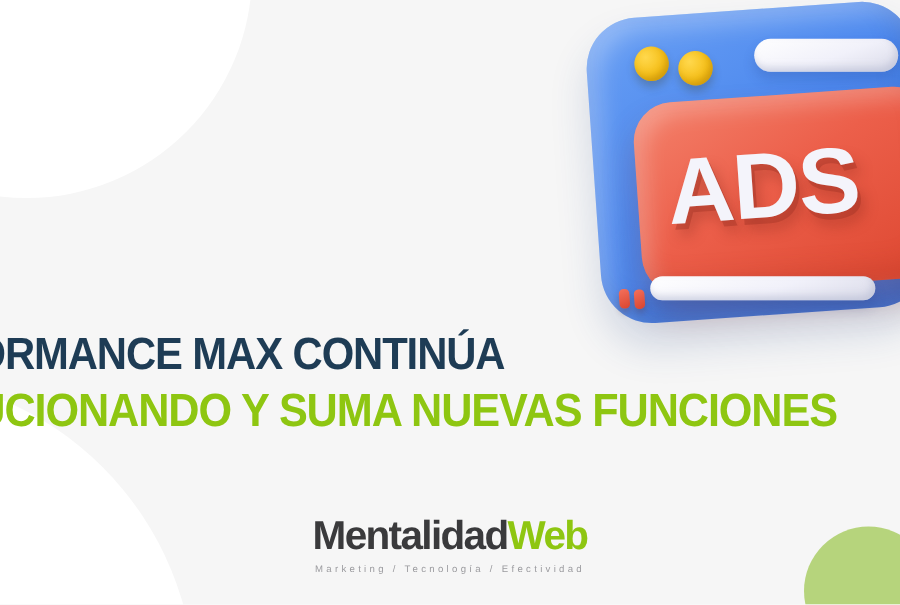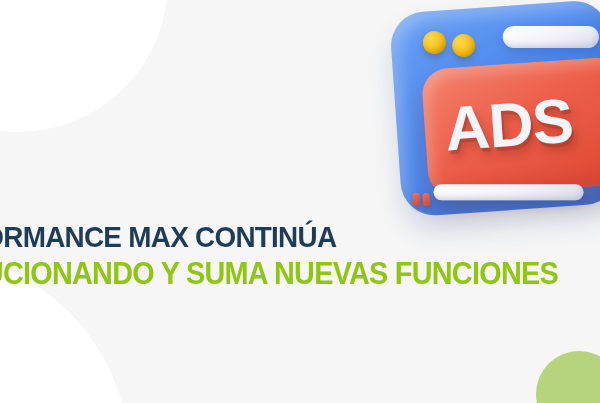--- a/index.html
+++ b/index.html
@@ -183,14 +183,20 @@
     <div class="tick tick-1"></div>
     <div class="tick tick-2"></div>
     <div class="pill pill-bottom"></div>
   </div>
 
   <div class="headline">
     <div class="line line1">FORMANCE MAX CONTINÚA</div>
     <div class="line line2">LUCIONANDO Y SUMA NUEVAS FUNCIONES</div>
   </div>
 
+  <div class="logo-wrap">
+    <div class="logo-word">
+      <span class="a">Mentalidad</span><span class="b">Web</span>
+    </div>
+    <div class="logo-tag">Marketing  /  Tecnología  /  Efectividad</div>
+  </div>
 
 </div>
 
 </body></html>

